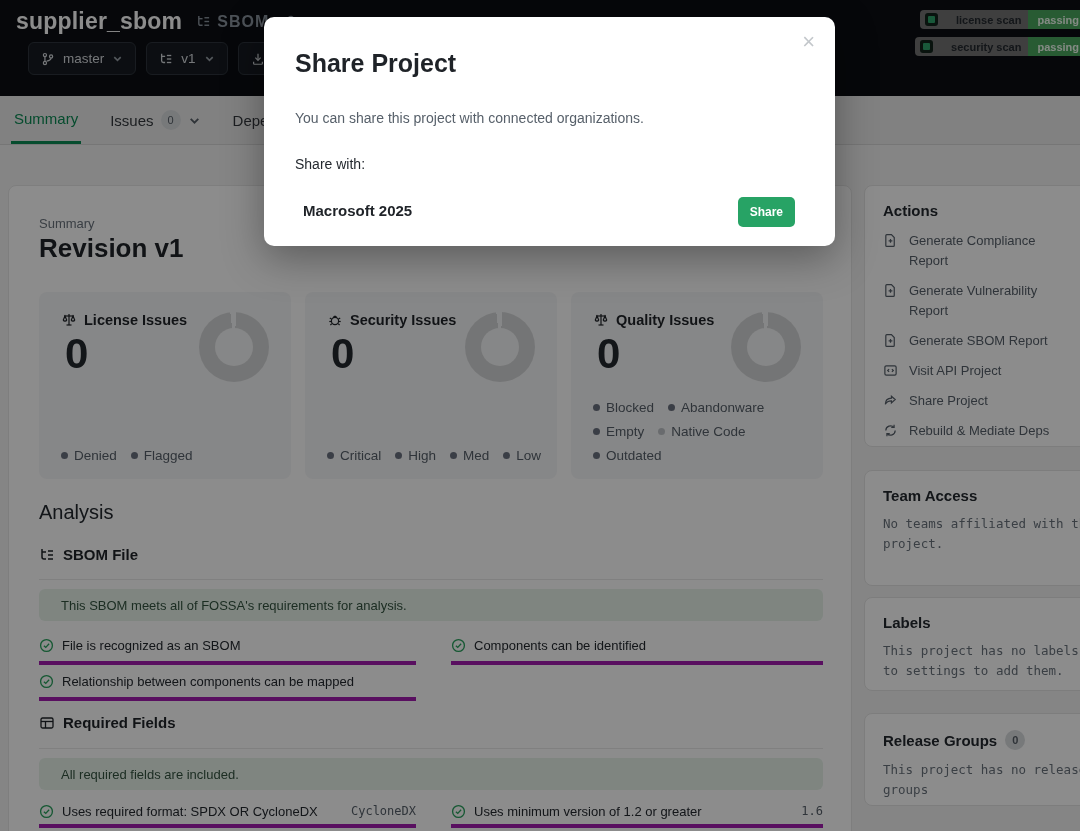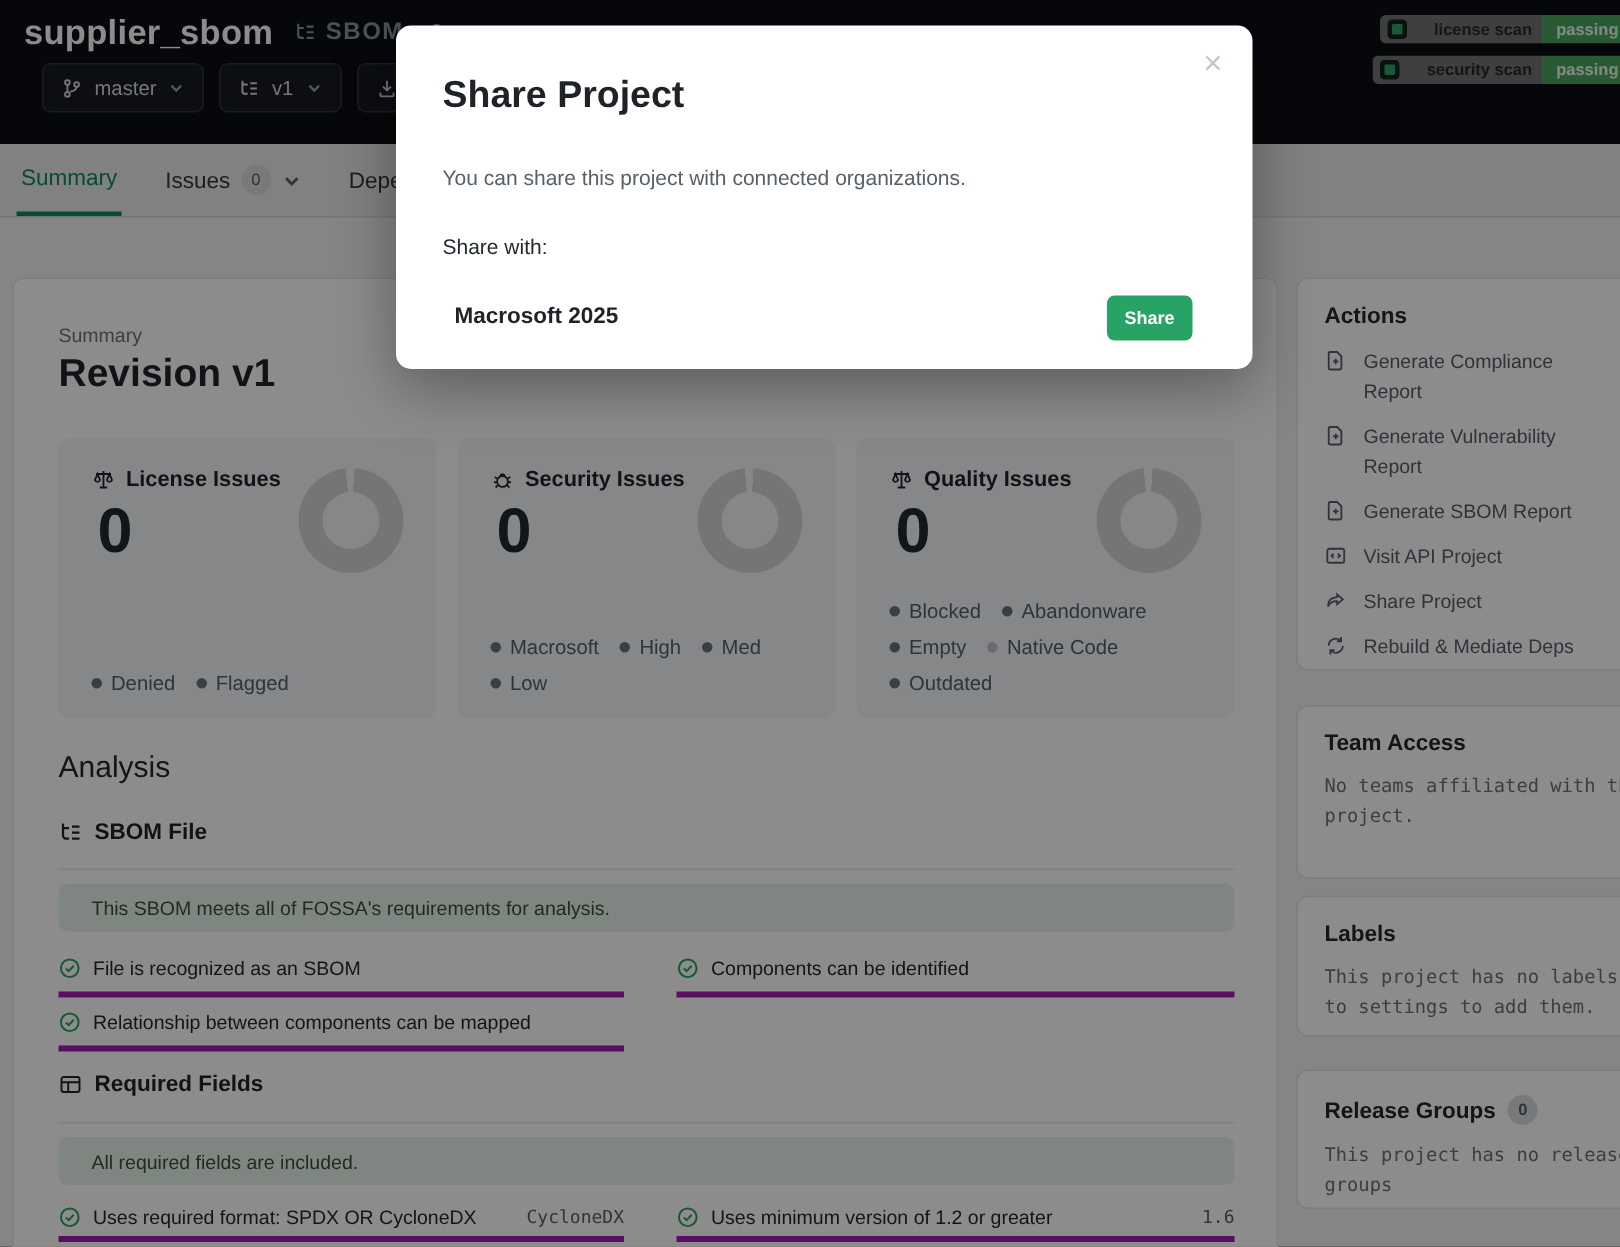--- a/index.html
+++ b/index.html
@@ -237,21 +237,21 @@
                 <path d="M11.2 11.6 12.6 13"></path>
               </svg>
           </span>
           <span>Security Issues</span>
         </div>
         <div class="ic-count">0</div>
         <div class="donut"></div>
         <div class="legend">
           <span class="leg-item">
               <span class="dot"></span>
-              <span>Macrosoft</span>
+              <span>Critical</span>
             </span>
           <span class="leg-item">
               <span class="dot"></span>
               <span>High</span>
             </span>
           <span class="leg-item">
               <span class="dot"></span>
               <span>Med</span>
             </span>
           <span class="leg-item">

